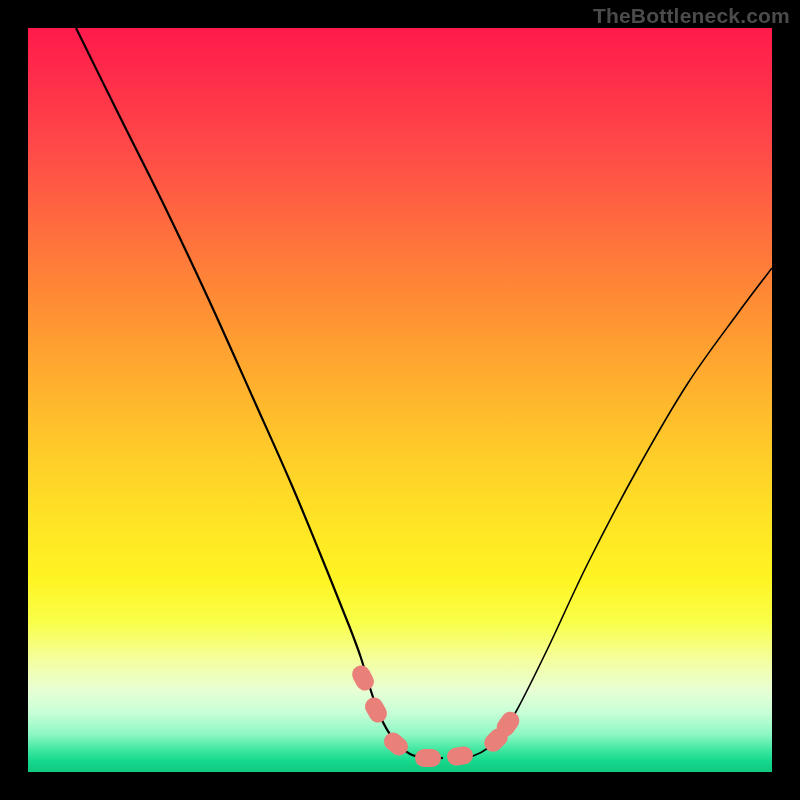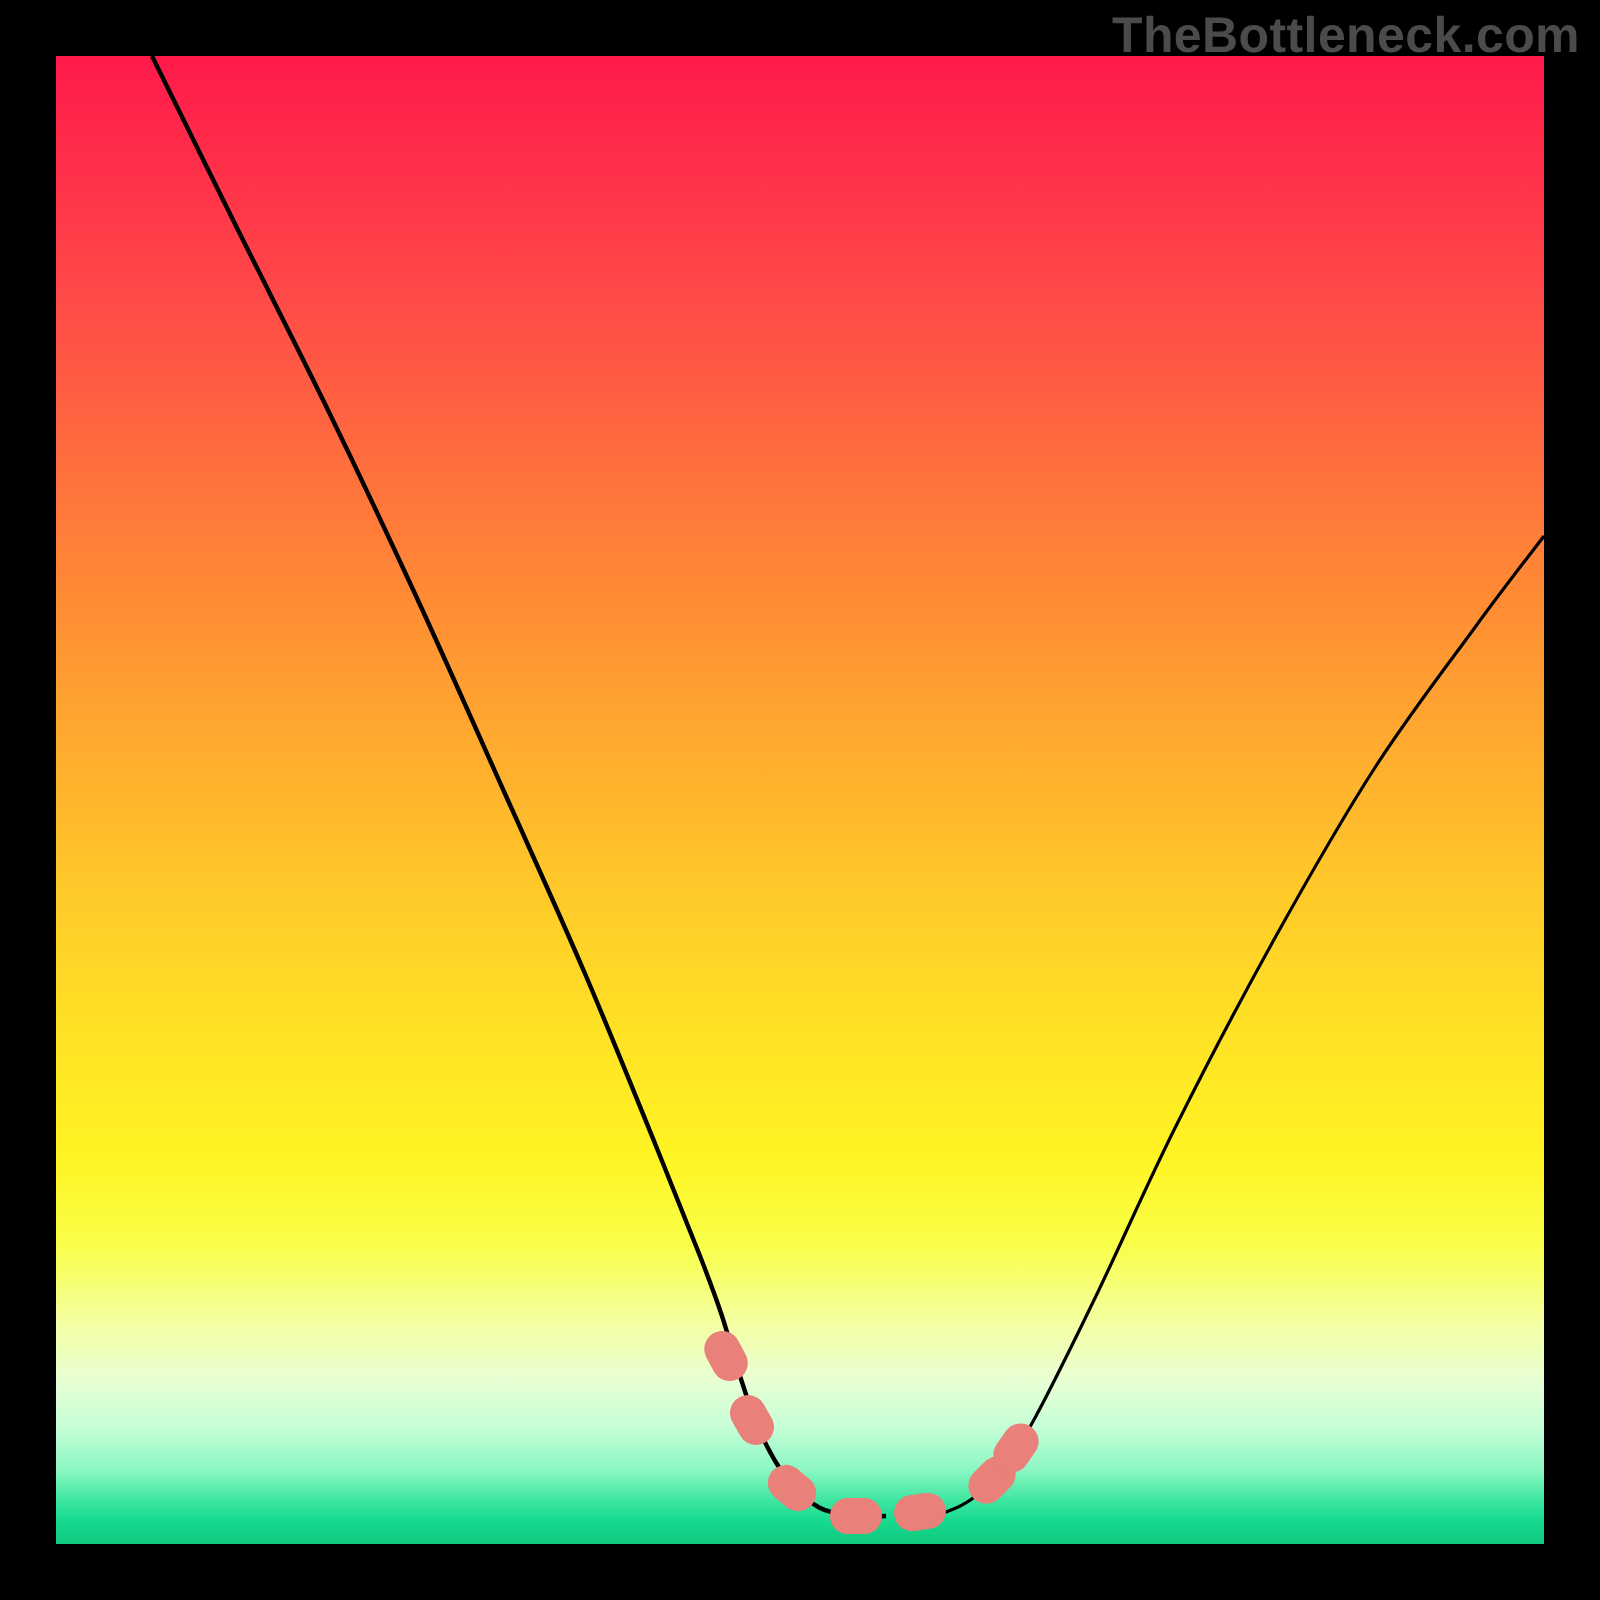--- a/index.html
+++ b/index.html
@@ -51,21 +51,21 @@
       #40e7a1 97%,
       #15d98e 98.5%,
       #11c97f 100%
     );
   }
   .watermark {
     position: absolute;
     top: 4px;
     right: 10px;
     font-family: Arial, Helvetica, sans-serif;
-    font-size: 25px;
+    font-size: 21px;
     font-weight: 600;
     color: #4b4b4b;
     letter-spacing: 0.2px;
     user-select: none;
   }
   svg.curves {
     position: absolute;
     left: 0;
     top: 0;
     width: 100%;

